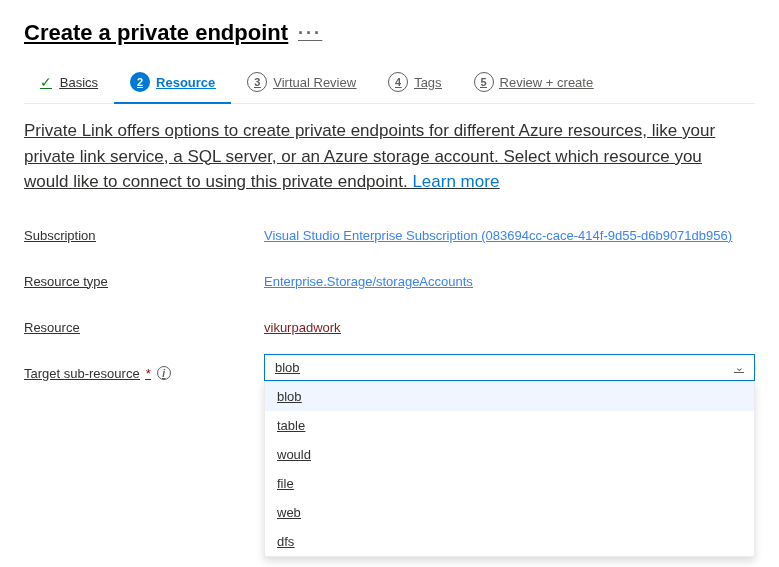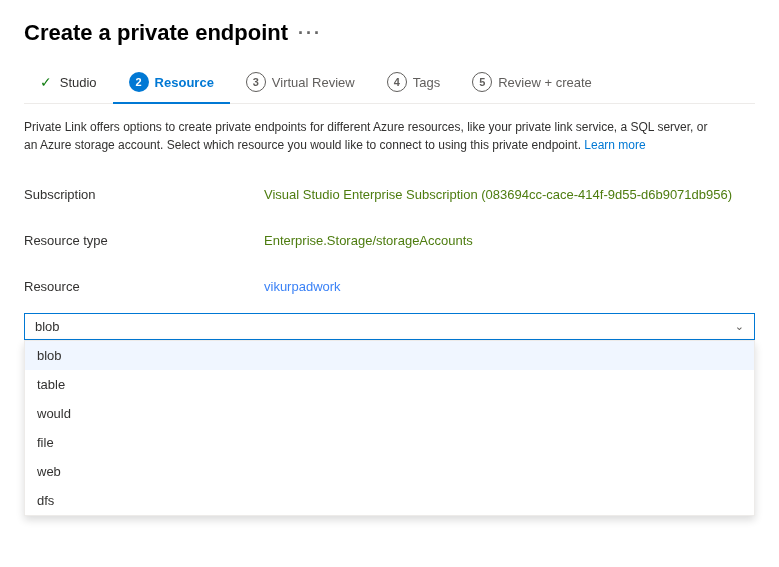--- a/index.html
+++ b/index.html
@@ -1,15 +1,15 @@
 <!DOCTYPE html>
 <html><head>
   <meta charset="utf-8">
   <style>
-    * { box-sizing: border-box; margin: 0; padding: 0; }
+    * { box-sizing: border-box; margin: 0; padding: 0; text-decoration: underline; }
     body {
       font-family: 'Segoe UI', Arial, sans-serif;
       font-size: 13px;
       color: #323130;
       background: #fff;
       width: 779px;
       min-height: 567px;
       padding: 20px 24px;
     }
 
@@ -85,21 +85,21 @@
     }
 
     .check-mark {
       color: #107c10;
       font-size: 14px;
       margin-right: 2px;
     }
 
     
     .info-text {
-      font-size: 12px;
+      font-size: 17px;
       color: #323130;
       line-height: 1.5;
       margin-bottom: 20px;
       max-width: 700px;
     }
 
     .info-text a {
       color: #0078d4;
       text-decoration: none;
     }
@@ -119,26 +119,26 @@
       color: #323130;
       padding-top: 4px;
       display: flex;
       align-items: center;
       gap: 6px;
     }
 
     .form-value {
       flex: 1;
       font-size: 13px;
-      color: #4d7c0f;
+      color: #3b82f6;
       padding-top: 4px;
     }
 
     .resource-link {
-      color: #3b82f6;
+      color: #7f1d1d;
       cursor: pointer;
     }
 
     
     .dropdown-container {
       flex: 1;
       position: relative;
     }
 
     .dropdown-trigger {
@@ -205,21 +205,21 @@
 
 <div class="page-title">
   <span>Create a private endpoint</span>
   <span class="page-title-dots">···</span>
 </div>
 
 <div class="wizard-tabs">
 
   <div class="wizard-tab completed">
     <span class="check-mark">✓</span>
-    <span>Studio</span>
+    <span>Basics</span>
   </div>
 
   <div class="wizard-tab active">
     <span class="tab-circle filled">2</span>
     <span>Resource</span>
   </div>
 
   <div class="wizard-tab">
     <span class="tab-circle outline">3</span>
     <span>Virtual Review</span>
@@ -248,20 +248,25 @@
   <div class="form-label">Resource type</div>
   <div class="form-value">Enterprise.Storage/storageAccounts</div>
 </div>
 
 <div class="form-row">
   <div class="form-label">Resource</div>
   <div class="form-value resource-link">vikurpadwork</div>
 </div>
 
 <div class="form-row">
+  <div class="form-label">
+    <span>Target sub-resource</span>
+    <span class="required-star">*</span>
+    <span class="info-icon" title="More info">i</span>
+  </div>
   <div class="dropdown-container">
     <div class="dropdown-trigger">
       <span>blob</span>
       <span class="dropdown-chevron">⌄</span>
     </div>
     <div class="dropdown-menu">
 
     <div class="dropdown-item selected">blob</div>
         <div class="dropdown-item">table</div>
         <div class="dropdown-item">would</div>

